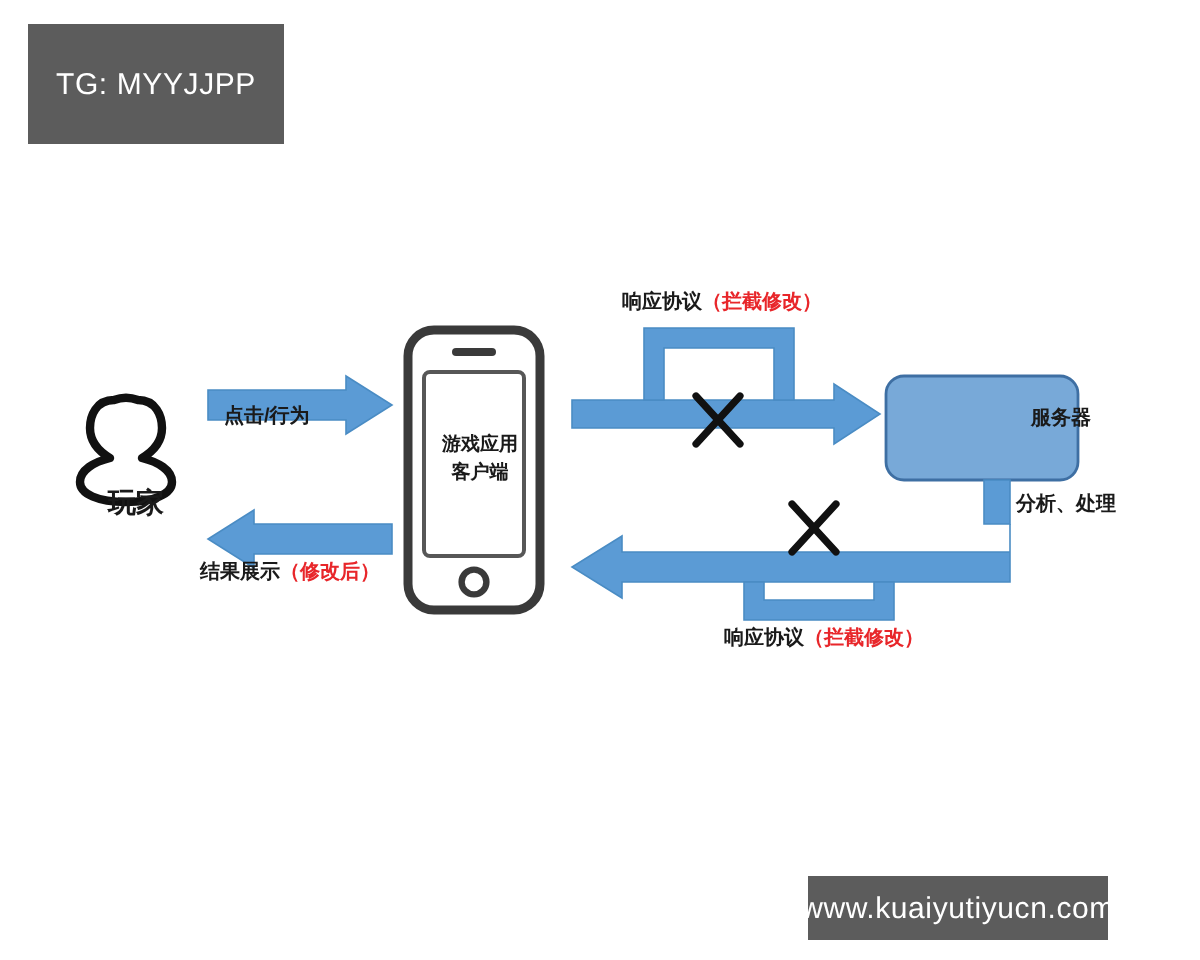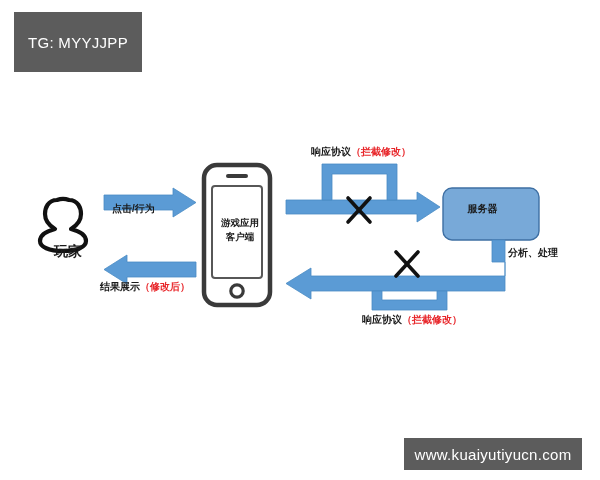--- a/index.html
+++ b/index.html
@@ -31,21 +31,21 @@
   #wm-top {
     left: 14px;
     top: 12px;
     height: 28px;
     padding: 16px 14px;
     font-size: 15px;
   }
   #wm-bottom {
     left: 404px;
     top: 438px;
-    width: 178px;
+    width: 150px;
     height: 32px;
     font-size: 15px;
   }
 
   
   #diagram {
     position: absolute;
     left: 0;
     top: 0;
     width: 600px;
@@ -83,20 +83,21 @@
   }
   .server-text {
     position: absolute;
     left: 443px;
     top: 202px;
     width: 79px;
     text-align: center;
     font-size: 10px;
     font-weight: bold;
     color: #1a1a1a;
+    padding-left: 48px;
   }
 </style>
 </head>
 <body>
 
 <div class="wm" id="wm-top">TG: MYYJJPP</div>
 
 <div id="diagram">
 
   <svg width="600" height="480" viewBox="0 0 600 480" xmlns="http://www.w3.org/2000/svg">

